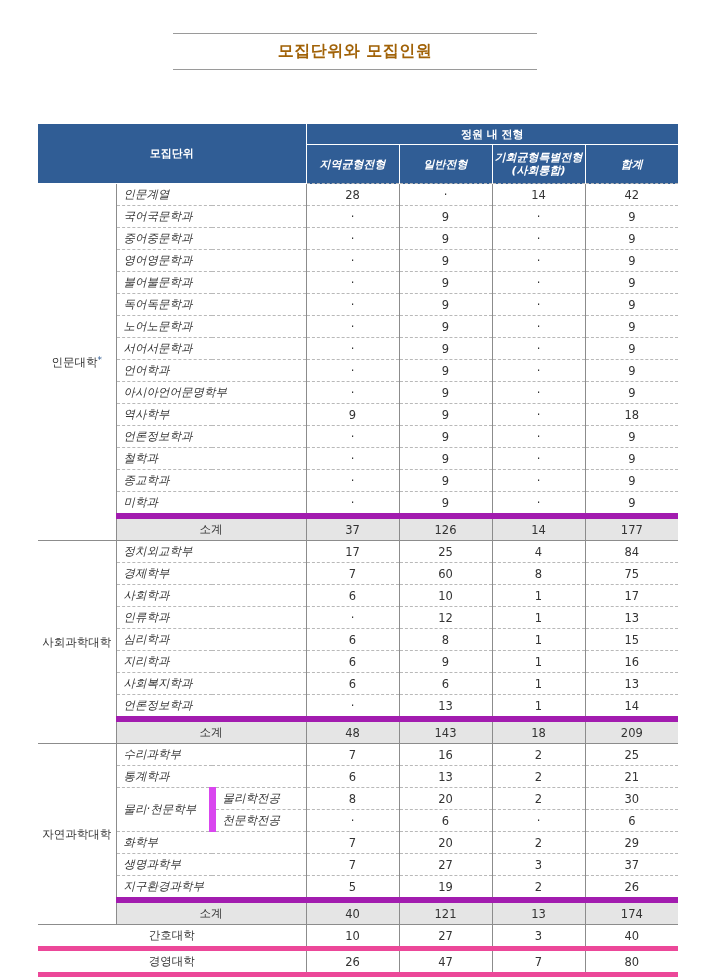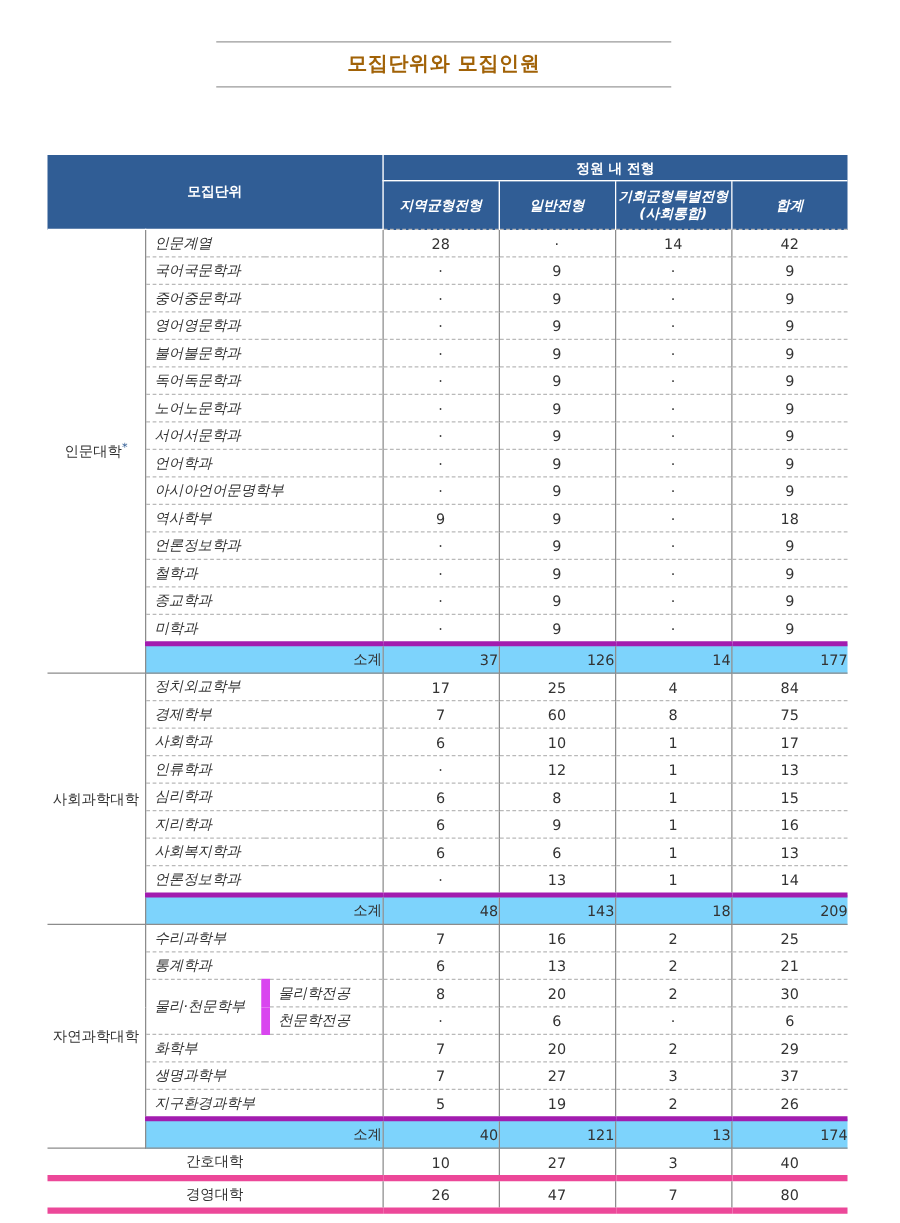--- a/index.html
+++ b/index.html
@@ -13,21 +13,21 @@
   col.c-num { width:93px; }
   thead th { background:#305d95; color:#ffffff; font-weight:bold; font-size:11px; text-align:center; padding:0; border:1px solid #ffffff; }
   thead th.top-left { border-left:none; }
   thead tr.h1 th { height:20px; border-top:none; }
   thead tr.h2 th { height:38px; line-height:13px; border-bottom:none;font-style:italic; }
   thead th.last { border-right:none; }
   tbody td { height:21px; padding:0; border-top:1px dashed #b9b9b9; border-bottom:1px dashed #b9b9b9; border-left:1px solid #8c8c8c; border-right:1px solid #8c8c8c; text-align:center; color:#333; }
   tbody td.name { text-align:left; padding-left:7px;font-style:italic; }
   tbody td.college { border-left:none; text-align:center; border-bottom:1px solid #8c8c8c; border-top:1px solid #8c8c8c; }
   tbody td.last { border-right:none; }
-  tbody tr.subtotal td { background:#7dd3fc; border-top:4px solid #a21caf; border-bottom:1px solid #8c8c8c;text-align:right; }
+  tbody tr.subtotal td { background:#e5e5e5; border-top:6px solid #a21caf; border-bottom:1px solid #8c8c8c; }
   tbody tr.standalone td { border-top:1px solid #8c8c8c; border-bottom:5px solid #ec4899; }
   tbody tr.standalone td.college-wide { border-left:none; text-align:center; }
   .asterisk { color:#2f5b93; font-size:9px; vertical-align:top; }
   td.sub-split { border-left:7px solid #d946ef; }
 </style>
 </head>
 <body>
 
 <div class="title-wrap">
   <span class="title">모집단위와 모집인원</span>

